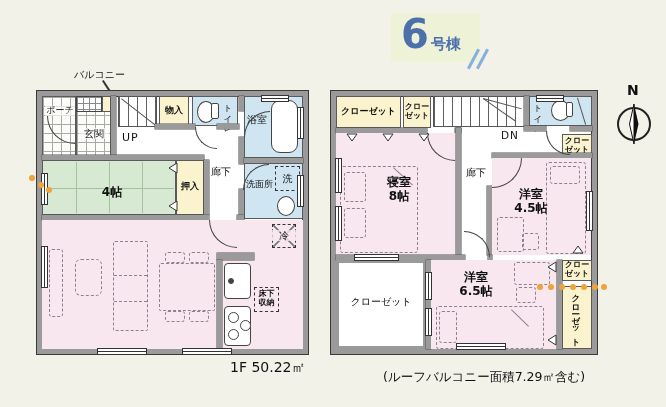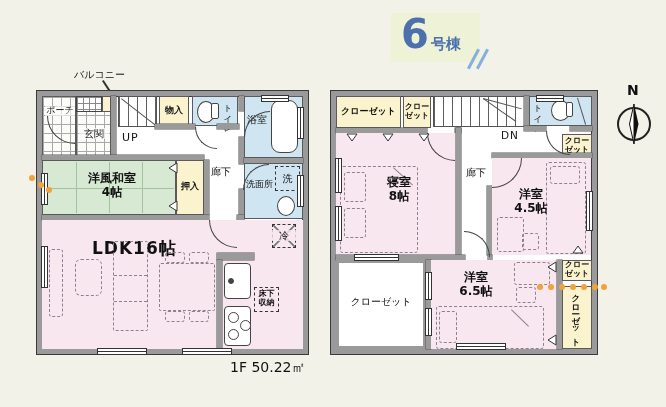--- a/index.html
+++ b/index.html
@@ -103,37 +103,35 @@
 
     <div class="lbl" style="left:169px;top:70px;font-size:10px;">廊下</div>
 
     <div class="wl" style="left:0px;top:59px;width:162px;height:5px;"></div>
     <div class="room green" style="left:0px;top:64px;width:134px;height:55px;">
       <div class="tat-v abs" style="left:25%;"></div>
       <div class="tat-v abs" style="left:50%;"></div>
       <div class="tat-v abs" style="left:75%;"></div>
       <div class="tat-h abs" style="top:50%;"></div>
     </div>
-    <div class="lbl b c" style="left:15px;top:76px;width:110px;font-size:12px;">洋風和室</div>
     <div class="lbl b c" style="left:15px;top:90px;width:110px;font-size:12px;">4帖</div>
     <div class="room yellow" style="left:134px;top:64px;width:28px;height:55px;"></div>
     <div class="lbl b c" style="left:134px;top:86px;width:28px;font-size:9px;">押入</div>
     <svg class="tri abs" style="left:126px;top:66px;" width="10" height="12">
         <path d="M9 1 L9 11 L1 6 Z" fill="#fff" stroke="#333"></path>
       </svg>
     <svg class="tri abs" style="left:126px;top:104px;" width="10" height="12">
         <path d="M9 1 L9 11 L1 6 Z" fill="#fff" stroke="#333"></path>
       </svg>
     <div class="wl" style="left:162px;top:64px;width:5px;height:55px;"></div>
 
     <div class="wl" style="left:0px;top:119px;width:167px;height:5px;"></div>
     <div class="wl" style="left:195px;top:119px;width:7px;height:5px;"></div>
     <div class="room pink" style="left:0px;top:124px;width:261px;height:129px;border-width:0px;"></div>
     <div class="arc arc-bl" style="left:167px;top:124px;width:28px;height:28px;"></div>
-    <div class="lbl b" style="left:50px;top:143px;font-size:17px;letter-spacing:1px;">LDK16帖</div>
 
     <div class="fur" style="left:7px;top:153px;width:12px;height:66px;"></div>
     <div class="fur" style="left:33px;top:163px;width:25px;height:35px;border-radius:6px;"></div>
     <div class="fur" style="left:71px;top:145px;width:33px;height:88px;border-radius:2px;">
       <div style="position:absolute;left:0;right:0;top:33px;border-top:1px dashed #8d8090;"></div>
       <div style="position:absolute;left:0;right:0;top:59px;border-top:1px dashed #8d8090;"></div>
     </div>
     <div class="fur" style="left:117px;top:167px;width:54px;height:46px;border-radius:2px;"></div>
     <div class="fur" style="left:123px;top:156px;width:18px;height:9px;"></div>
     <div class="fur" style="left:147px;top:156px;width:18px;height:9px;"></div>
@@ -275,20 +273,21 @@
   </div>
 
   <div class="abs dot" style="left:537px;top:284px;"></div>
   <div class="abs dot" style="left:548px;top:284px;"></div>
   <div class="abs dot" style="left:559px;top:284px;"></div>
   <div class="abs dot" style="left:570px;top:284px;"></div>
   <div class="abs dot" style="left:581px;top:284px;"></div>
   <div class="abs dot" style="left:592px;top:284px;"></div>
   <div class="abs dot" style="left:601px;top:284px;"></div>
 
+  <div class="abs lbl" style="left:383px;top:370px;font-size:12.5px;">(ルーフバルコニー面積7.29㎡含む)</div>
 
   <div class="abs lbl b" style="left:627px;top:83px;font-size:14px;">N</div>
   <svg class="abs" style="left:612px;top:98px;" width="44" height="52" viewBox="0 0 44 52">
     <circle cx="22" cy="26" r="16" fill="none" stroke="#222" stroke-width="2"></circle>
     <polygon points="22,6 26.5,26 22,46" fill="#111"></polygon>
     <polygon points="22,6 17.5,26 22,46" fill="#fff" stroke="#111" stroke-width="1"></polygon>
   </svg>
 
 </div>
 

